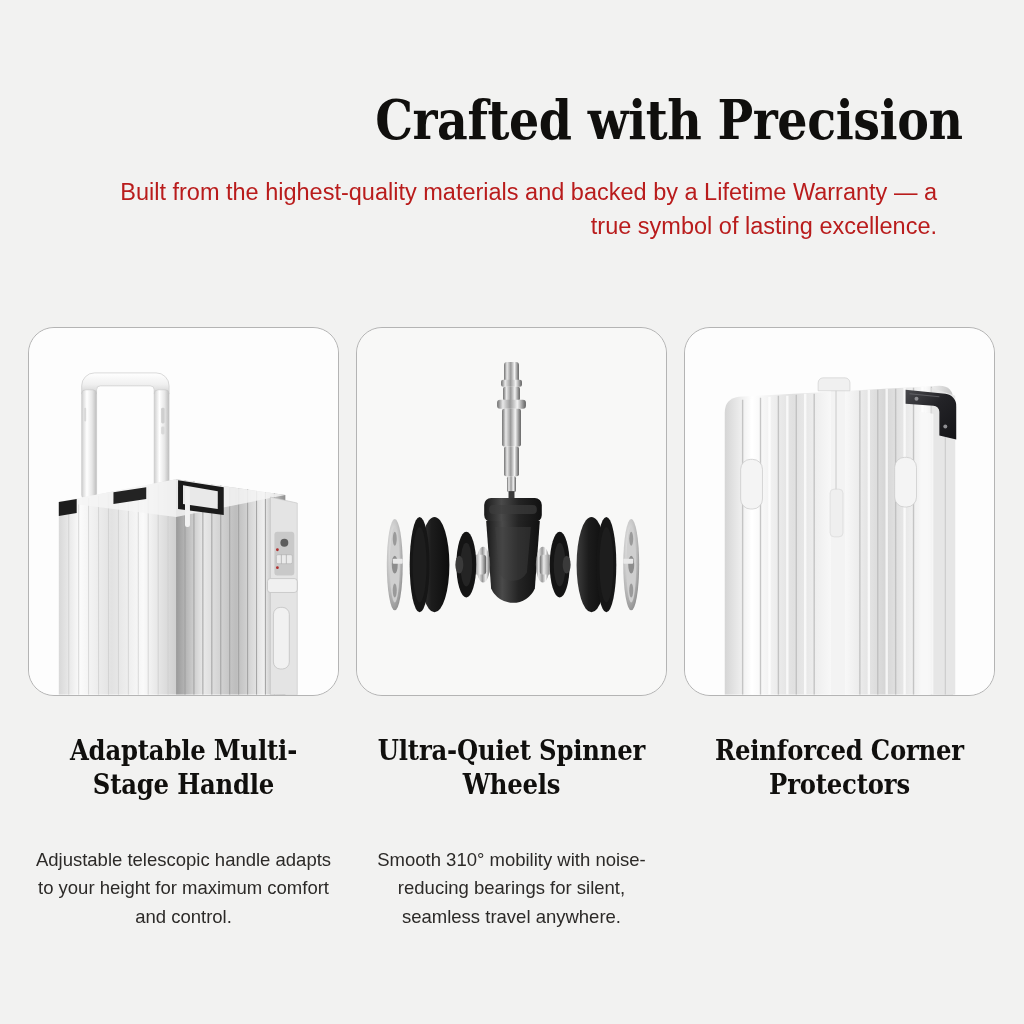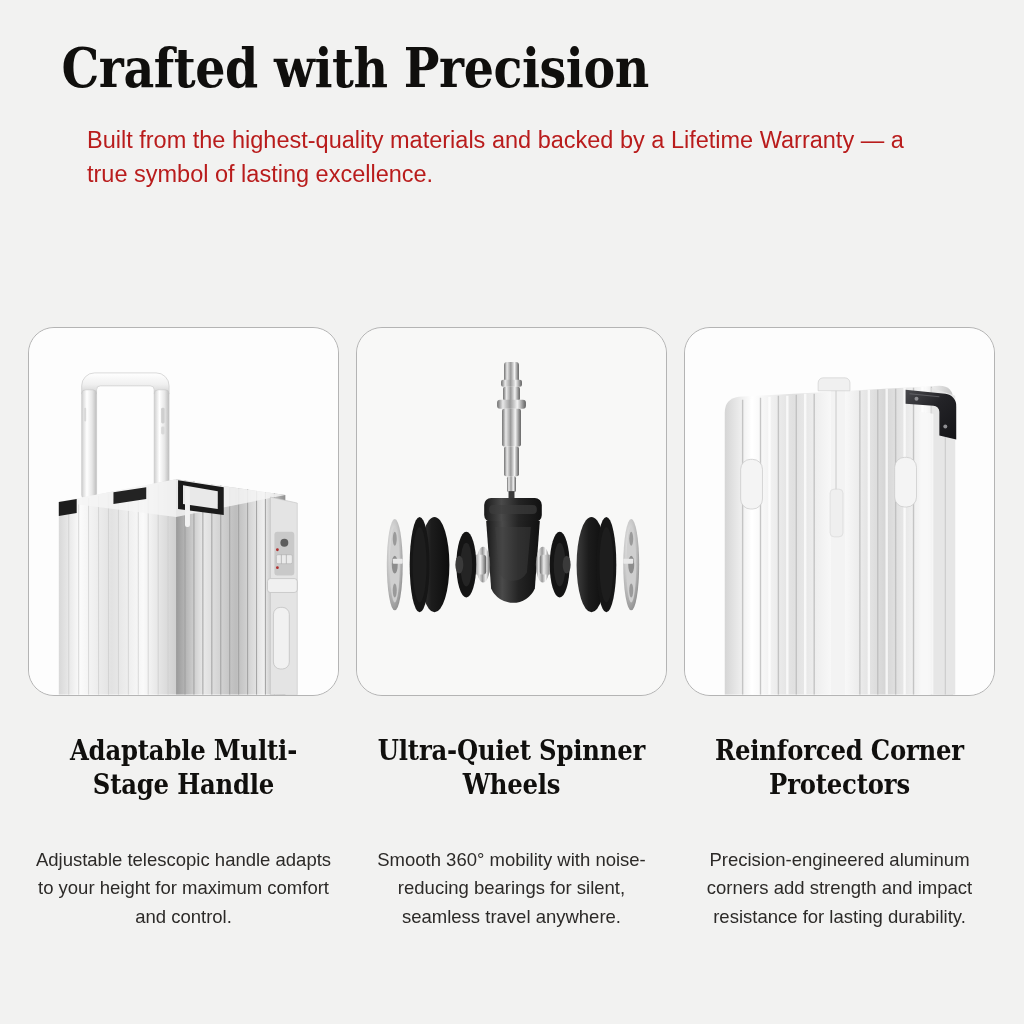--- a/index.html
+++ b/index.html
@@ -13,21 +13,21 @@
   }
 
   .page {
     width: 1024px;
     height: 1024px;
     position: relative;
     background: #f2f2f1;
   }
 
   
-  .header { padding-top: 40px; text-align: left; }
+  .header { padding-top: 92px; text-align: right; }
 
   .page-title {
     font-family: "DejaVu Serif", "Liberation Serif", serif;
     font-weight: 700;
     font-size: 54px;
     line-height: 1.05;
     letter-spacing: -0.5px;
     color: #100f0d;
     transform: scaleX(0.88);
     transform-origin: center;
@@ -296,21 +296,21 @@
                 <ellipse cx="276" cy="238" rx="3" ry="9" fill="#8d8d8d"></ellipse>
                 <ellipse cx="276" cy="212" rx="2" ry="7" fill="#9a9a9a"></ellipse>
                 <ellipse cx="276" cy="264" rx="2" ry="7" fill="#9a9a9a"></ellipse>
                 <rect x="268" y="232" width="10" height="5" rx="1" fill="#e8e8e8"></rect>
               </g>
             </g>
           </g>
         </svg>
       </div>
       <h2 class="card-title">Ultra-Quiet Spinner Wheels</h2>
-      <p class="card-body">Smooth 360° mobility with noise-reducing bearings for silent, seamless travel anywhere.</p>
+      <p class="card-body">Smooth 310° mobility with noise-reducing bearings for silent, seamless travel anywhere.</p>
     </div>
 
     <div class="card">
       <div class="card-media">
         <svg viewBox="0 0 311 369">
           <defs>
             <linearGradient id="ribC" x1="0" y1="0" x2="1" y2="0">
               <stop offset="0" stop-color="#d5d5d5"></stop>
               <stop offset="0.12" stop-color="#ffffff"></stop>
               <stop offset="0.3" stop-color="#e0e0e0"></stop>
@@ -374,17 +374,16 @@
               <circle cx="233" cy="71" r="2" fill="#8e8e92"></circle>
               <circle cx="262" cy="99" r="2" fill="#8e8e92"></circle>
               <path d="M226 66 L256 69" stroke="#6d6d72" stroke-width="1.2" opacity="0.7"></path>
             </g>
 
             <path d="M236 84 L250 86 L250 369 L236 369 Z" fill="#f7f7f7" opacity="0.9"></path>
           </g>
         </svg>
       </div>
       <h2 class="card-title">Reinforced Corner Protectors</h2>
-      <p class="card-body">Precision-engineered aluminum corners add strength and impact resistance for lasting durability.</p>
     </div>
 
   </div>
 </div>
 
 </body></html>

